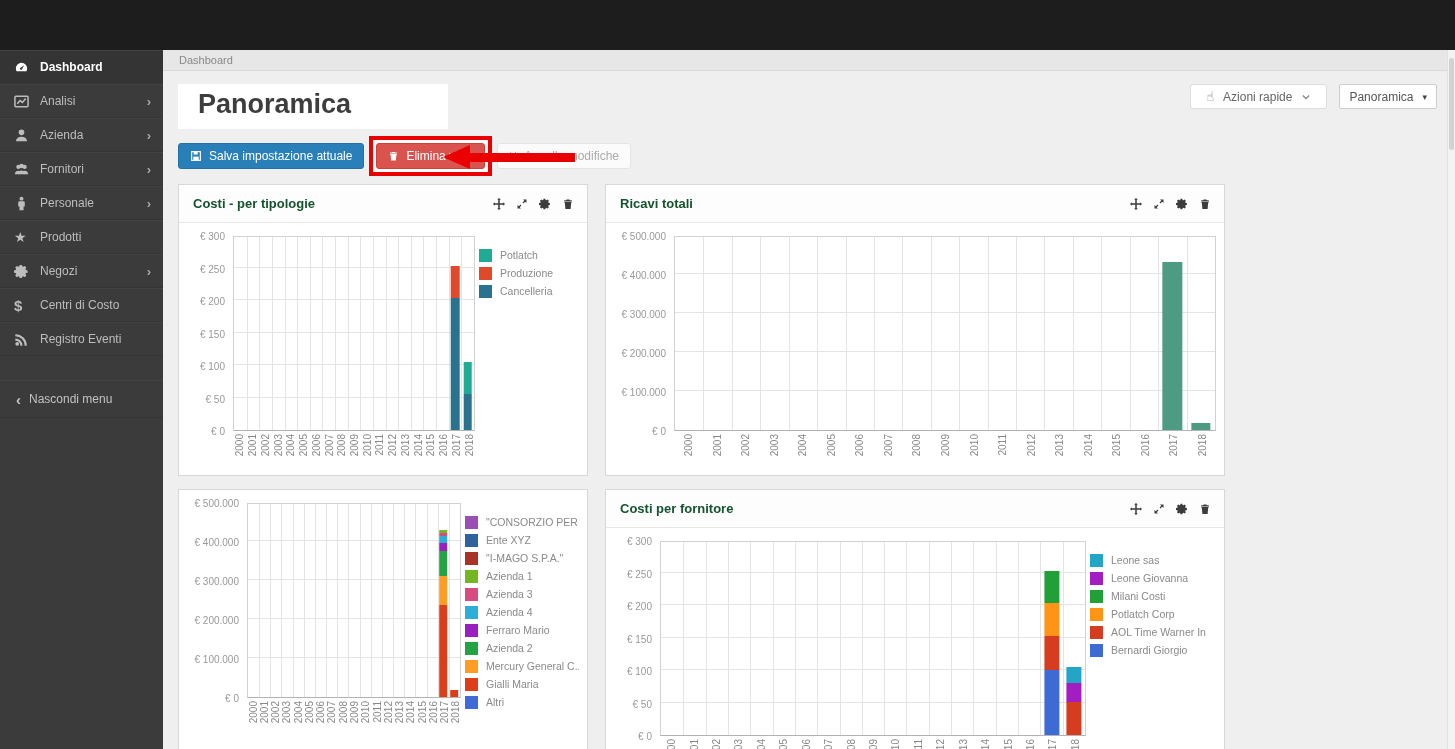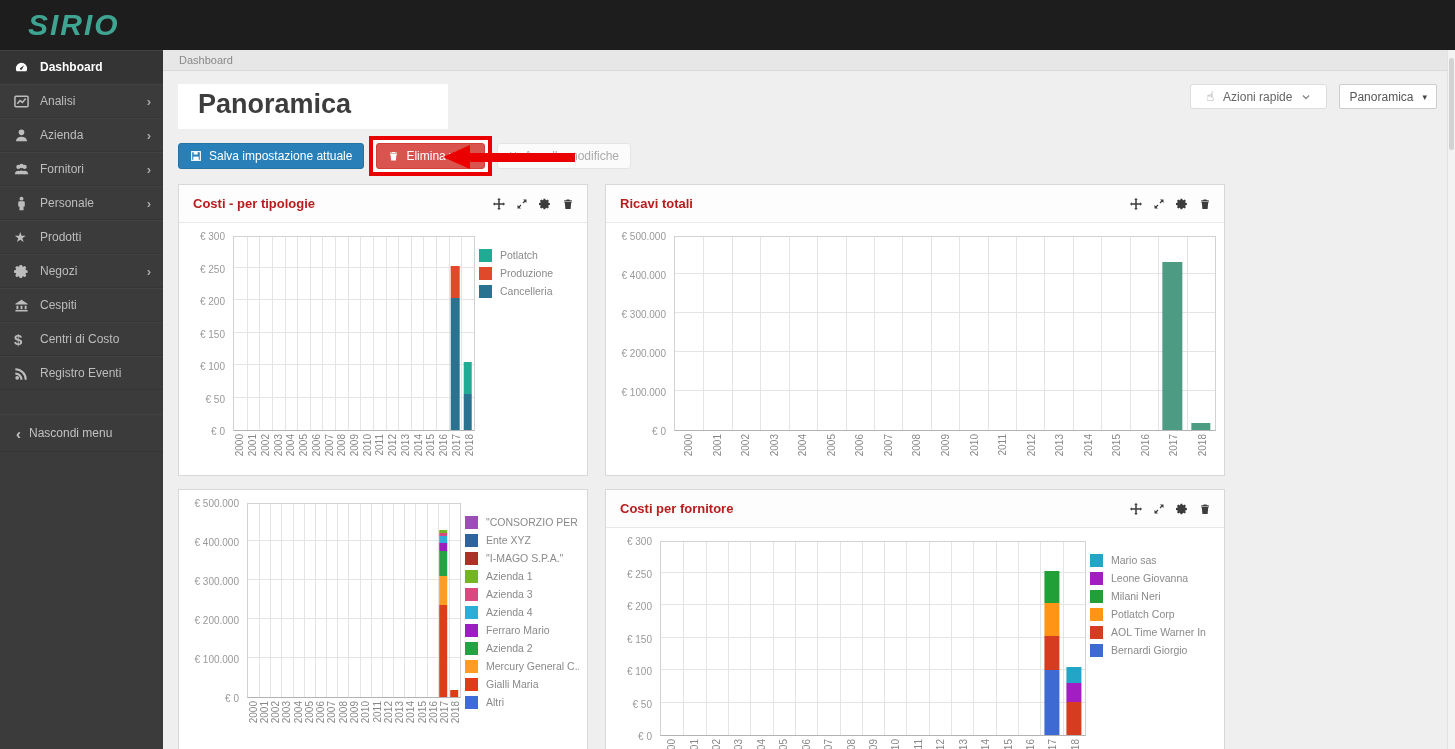--- a/index.html
+++ b/index.html
@@ -63,21 +63,21 @@
   .arrow-annot .head { position:absolute; left:0; top:0; width:0; height:0;
     border-top:12px solid transparent; border-bottom:12px solid transparent; border-right:27px solid #ea0000; }
   .arrow-annot .shaft { position:absolute; left:25px; top:7.5px; width:107px; height:9px; background:#ea0000; }
 
   
   .charts { display:grid; grid-template-columns:410px 620px; grid-auto-rows:292px;
     gap:13px 17px; margin:10px 0 0 15px; }
   .panel { background:#fff; border:1px solid #d8d8d8; }
   .panel-header { height:38px; padding:0 13px 0 14px; display:flex; align-items:center;
     background:#fdfdfd; border-bottom:1px solid #e8e8e8; }
-  .panel-title { font-size:13px; font-weight:bold; color:#b91c1c; }
+  .panel-title { font-size:13px; font-weight:bold; color:#14532d; }
   .panel-icons { margin-left:auto; display:flex; gap:11px; align-items:center; }
   .panel-icons .pic { cursor:pointer; display:flex; }
   .panel-icons svg { width:12px; height:12px; fill:#3c3c3c; }
   .panel-body { padding:13px 8px 8px 10px; }
 
   .chart-flex { display:flex; }
   .ycol { position:relative; flex:none; }
   .ylab { position:absolute; right:8px; font-size:10px; color:#999; white-space:nowrap; }
   .pwrap { flex:1; min-width:0; }
   .plot { position:relative; border:1px solid #d2d2d2; border-bottom:1px solid #b3b3b3; }
@@ -95,21 +95,20 @@
 
   
   .scrollbar { position:fixed; right:0; top:50px; bottom:0; width:8px; background:#f3f3f3;
     border-left:1px solid #e2e2e2; z-index:60; }
   .scroll-thumb { position:absolute; top:8px; left:1px; right:1px; height:92px; background:#d2d2d2; border-radius:3px; }
 </style>
 </head>
 <body>
 
 <div class="topbar">
-  <div class="logo">SIRIO</div>
 </div>
 
 <div class="sidebar">
   <div class="side-item active">
     <span class="side-ico">
       <svg viewBox="0 0 16 16">
           <path d="M8 3a6 6 0 0 0-6 6c0 1.1.3 2.1.8 3h10.4c.5-.9.8-1.9.8-3a6 6 0 0 0-6-6zm.4 7.1a1.2 1.2 0 0 1-1.7-1.7l4.1-2.9-2.4 4.6z"></path>
         </svg>
     </span>
     <span>Dashboard</span>
@@ -164,28 +163,20 @@
     <span>Prodotti</span>
   </div>
   <div class="side-item">
     <span class="side-ico">
       <svg viewBox="0 0 16 16">
           <path d="M8 5.2A2.8 2.8 0 1 0 8 10.8 2.8 2.8 0 0 0 8 5.2zm0 4.3A1.5 1.5 0 1 1 8 6.5a1.5 1.5 0 0 1 0 3zM14.5 9.2V6.8l-1.8-.4a5 5 0 0 0-.5-1.1l1-1.6-1.7-1.7-1.6 1a5 5 0 0 0-1.1-.5L8.4 1H6.1l-.4 1.5a5 5 0 0 0-1.1.5l-1.6-1-1.7 1.7 1 1.6a5 5 0 0 0-.5 1.1l-1.8.4v2.4l1.8.4c.1.4.3.8.5 1.1l-1 1.6 1.7 1.7 1.6-1c.3.2.7.4 1.1.5l.4 1.5h2.3l.4-1.5c.4-.1.8-.3 1.1-.5l1.6 1 1.7-1.7-1-1.6c.2-.3.4-.7.5-1.1z"></path>
         </svg>
     </span>
     <span>Negozi</span>
     <span class="side-chev">›</span>
-  </div>
-  <div class="side-item">
-    <span class="side-ico">
-      <svg viewBox="0 0 16 16">
-          <path d="M1.5 6L8 1.8 14.5 6v1h-13zM2.6 8.2h2v3.8h-2zM7 8.2h2v3.8H7zM11.4 8.2h2v3.8h-2zM1.5 12.8h13v1.7h-13z"></path>
-        </svg>
-    </span>
-    <span>Cespiti</span>
   </div>
   <div class="side-item">
     <span class="side-ico">
         <span class="glyph" style="font-weight:bold;font-size:15px;">$</span>
       </span>
     <span>Centri di Costo</span>
   </div>
   <div class="side-item">
     <span class="side-ico">
       <svg viewBox="0 0 16 16">
@@ -811,29 +802,29 @@
                     <span>2017</span>
                   </div>
                   <div class="xlab" style="left: 97.3684%;">
                     <span>2018</span>
                   </div>
                 </div>
               </div>
               <div class="legend" style="width: 130px;">
                 <div class="lgi">
                   <span class="sw" style="background: rgb(35, 165, 200);"></span>
-                  <span class="lgt">Mario sas</span>
+                  <span class="lgt">Leone sas</span>
                 </div>
                 <div class="lgi">
                   <span class="sw" style="background: rgb(162, 30, 194);"></span>
                   <span class="lgt">Leone Giovanna</span>
                 </div>
                 <div class="lgi">
                   <span class="sw" style="background: rgb(34, 160, 56);"></span>
-                  <span class="lgt">Milani Neri</span>
+                  <span class="lgt">Milani Costi</span>
                 </div>
                 <div class="lgi">
                   <span class="sw" style="background: rgb(255, 148, 23);"></span>
                   <span class="lgt">Potlatch Corp</span>
                 </div>
                 <div class="lgi">
                   <span class="sw" style="background: rgb(214, 60, 32);"></span>
                   <span class="lgt">AOL Time Warner In</span>
                 </div>
                 <div class="lgi">

